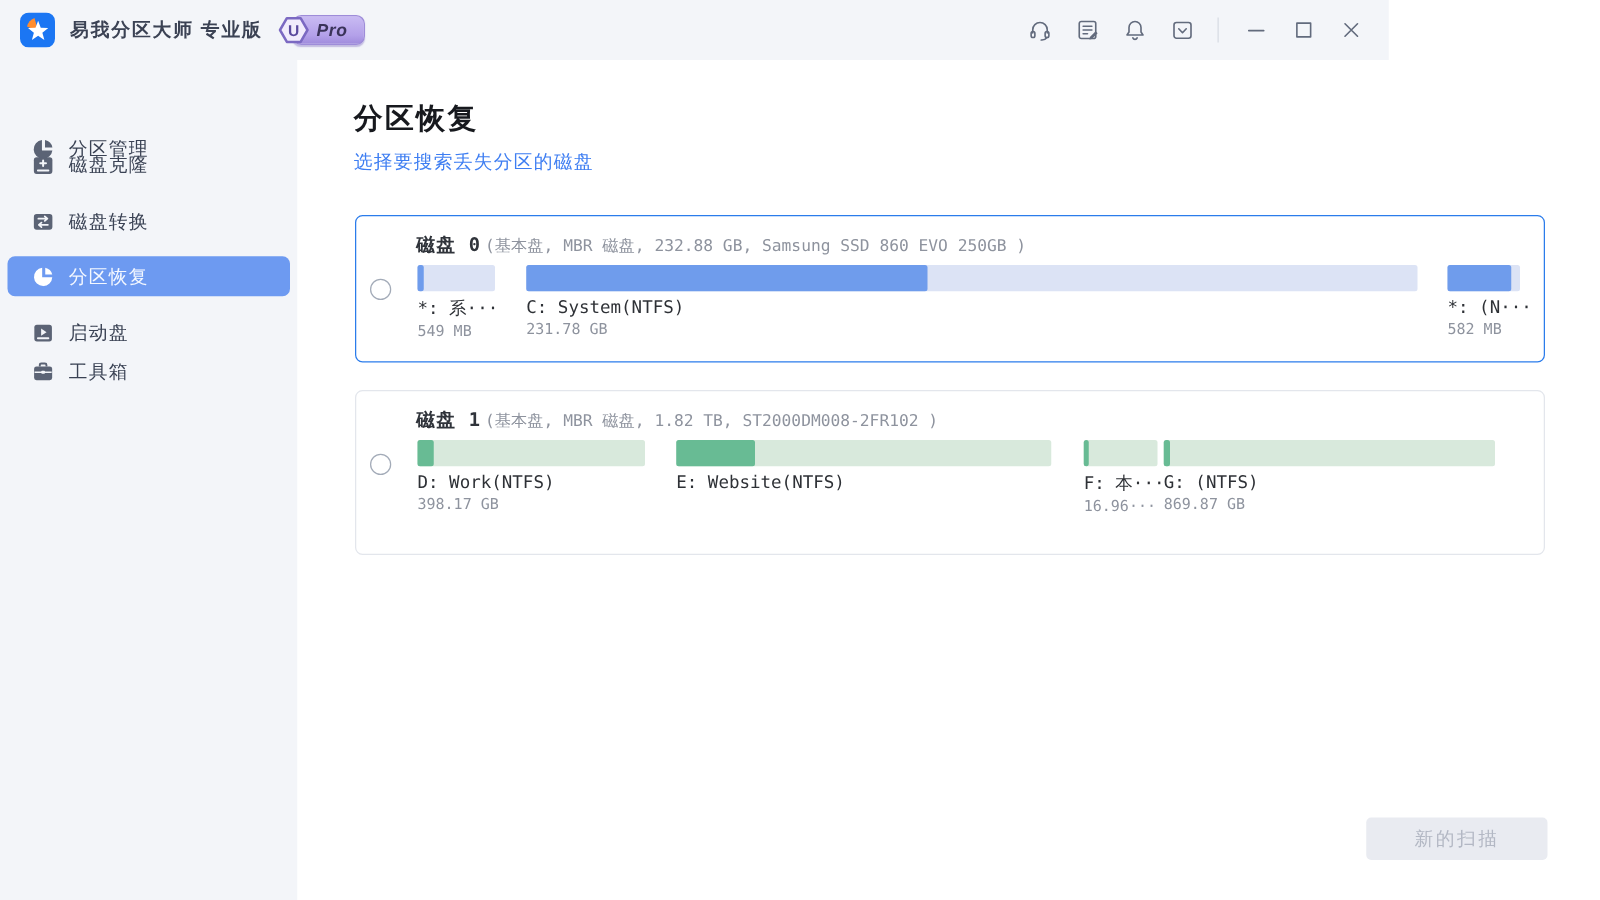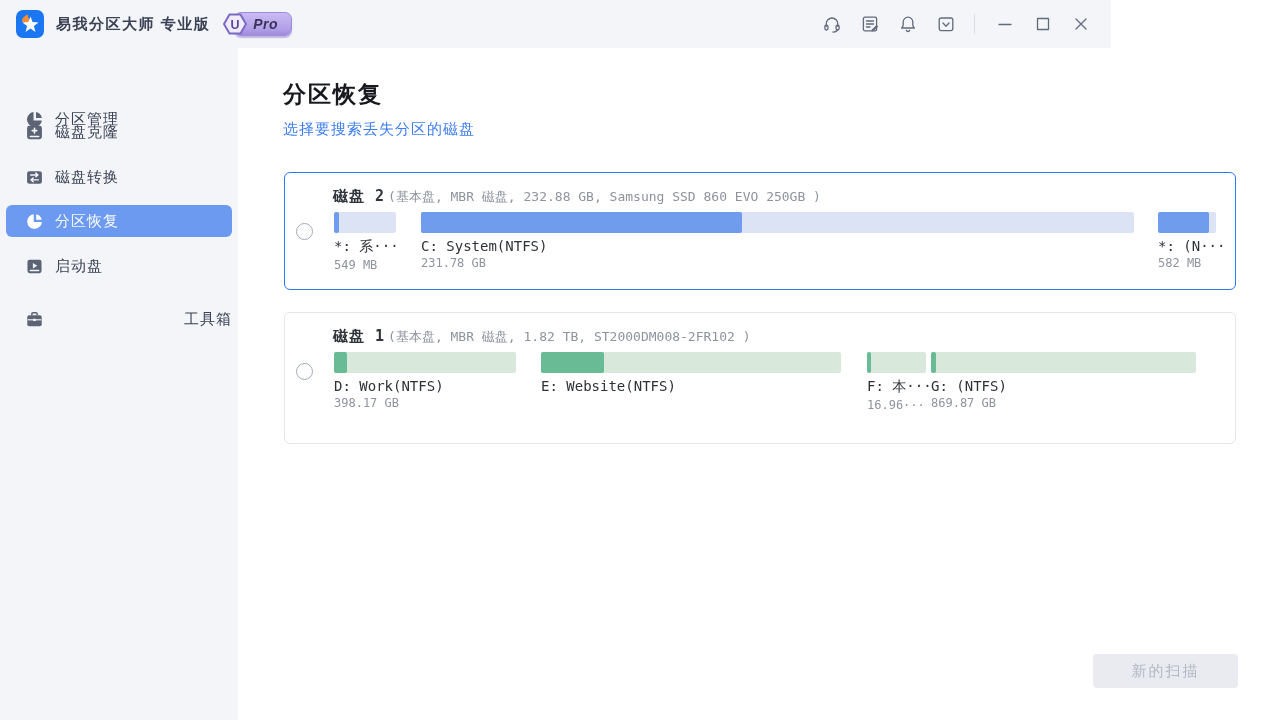--- a/index.html
+++ b/index.html
@@ -174,39 +174,39 @@
     <div class="side-item" style="top: 202px;">
       <span class="icn">
         <svg viewBox="0 0 20 20">
           <rect x="2.6" y="3" width="14.8" height="14" rx="2.2" fill="currentColor"></rect>
           <path d="M8.3 6.2 l4.6 3 -4.6 3 z" fill="#f3f5f9"></path>
           <path d="M5.6 14.3 h8.8" stroke="#f3f5f9" stroke-width="1.6" stroke-linecap="round" fill="none"></path>
         </svg>
       </span>
       <span>启动盘</span>
     </div>
-    <div class="side-item" style="top: 255px; justify-content: space-between;">
+    <div class="side-item" style="top: 233px;">
       <span class="icn">
         <svg viewBox="0 0 20 20">
           <path d="M7.2 5.4 v-1.2 a1.3 1.3 0 0 1 1.3 -1.3 h3 a1.3 1.3 0 0 1 1.3 1.3 v1.2" fill="none" stroke="currentColor" stroke-width="1.6"></path>
           <rect x="2.4" y="5.4" width="15.2" height="11.6" rx="2" fill="currentColor"></rect>
           <path d="M2.8 10.3 h14.4" stroke="#f3f5f9" stroke-width="1.2" fill="none"></path>
           <rect x="8.5" y="9.1" width="3" height="2.5" rx="0.6" fill="#f3f5f9"></rect>
         </svg>
       </span>
       <span>工具箱</span>
     </div>
   </div>
 
 <div class="main">
   <div class="page-title">分区恢复</div>
   <div class="page-subtitle">选择要搜索丢失分区的磁盘</div>
   <div id="disk-list">
       <div class="disk-card highlight" style="top: 124px; height: 118px;">
-        <div class="disk-head"><span class="disk-name">磁盘 2</span><span class="disk-info">(基本盘, MBR 磁盘, 232.88 GB, Samsung SSD 860 EVO 250GB )</span></div>
+        <div class="disk-head"><span class="disk-name">磁盘 0</span><span class="disk-info">(基本盘, MBR 磁盘, 232.88 GB, Samsung SSD 860 EVO 250GB )</span></div>
         <div class="radio"></div>
         <div class="part" style="left:49px;width:62px;">
           <div class="pbar" style="background:#dce3f5;">
             <div class="pfill" style="width:5px;background:#6f9cec;"></div>
           </div>
           <div class="pname">*: 系···</div>
           <div class="psize">549 MB</div>
         </div>
         <div class="part" style="left:136px;width:713px;">
           <div class="pbar" style="background:#dce3f5;">

